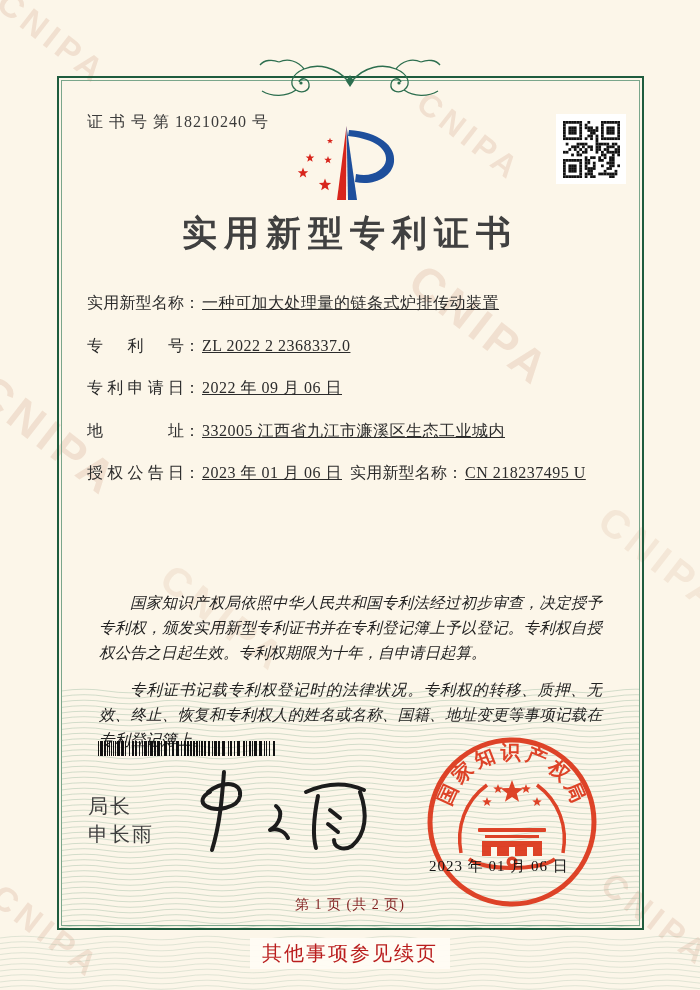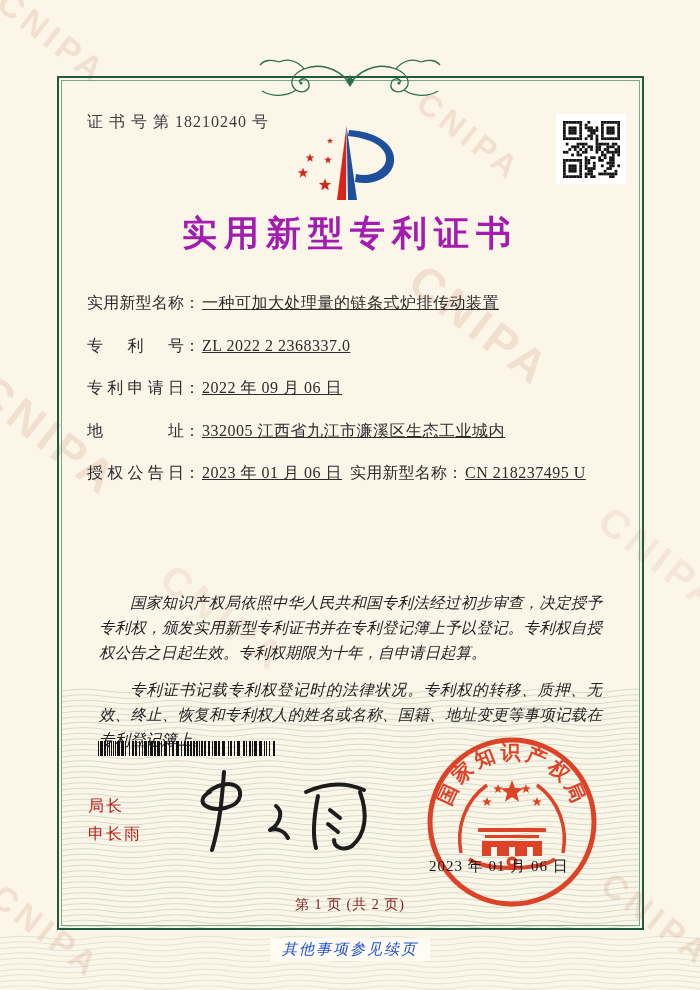--- a/index.html
+++ b/index.html
@@ -15,46 +15,46 @@
   .ornament{position:absolute;left:248px;top:53px;z-index:3;}
   
   .waves-main{position:absolute;left:61px;top:687px;z-index:1;}
   .waves-bottom{position:absolute;left:0;top:934px;z-index:0;}
   
   .cert-number{position:absolute;left:87px;top:112px;font-size:16px;letter-spacing:1px;color:#3b3b3b;z-index:2;}
   .logo{position:absolute;left:293px;top:118px;z-index:2;}
   .qr-box{position:absolute;left:556px;top:114px;width:70px;height:70px;background:#ffffff;
           display:flex;align-items:center;justify-content:center;z-index:2;}
   .title{position:absolute;left:0;top:210px;width:100%;text-align:center;font-size:35px;
-         font-weight:bold;letter-spacing:7px;color:#a21caf;z-index:2;}
+         font-weight:bold;letter-spacing:7px;color:#404040;z-index:2;}
   
   .fields{position:absolute;left:87px;top:289px;width:535px;font-size:16px;z-index:2;}
   .frow{height:42.6px;line-height:20px;padding-top:4px;box-sizing:border-box;white-space:nowrap;}
   .flabel{display:inline-block;width:97px;text-align:justify;text-align-last:justify;color:#2c2c2c;}
   .fcolon{display:inline-block;width:18px;}
   .fvalue{letter-spacing:0.5px;color:#2c2c2c;text-decoration:underline;}
   .pair1{display:inline-block;width:259px;}
   
   .body-text{position:absolute;left:87px;top:578px;width:527px;font-size:15.5px;line-height:25px;
              text-align:justify;font-style:italic;color:#222;z-index:2;}
   .body-text p{margin:12px;text-indent:2em;}
   
   .barcode{position:absolute;left:98px;top:741px;z-index:2;}
   .sig-labels{position:absolute;left:88px;top:792px;font-family:"Liberation Sans",sans-serif;
-              font-size:16px;line-height:28px;letter-spacing:2px;color:#b91c1c;z-index:2;}
+              font-size:20px;line-height:28px;letter-spacing:2px;color:#404040;z-index:2;}
   .sig-svg{position:absolute;left:180px;top:758px;z-index:2;}
   .seal-svg{position:absolute;left:425px;top:735px;z-index:4;opacity:0.92;}
   .seal-text{font-size:20px;font-weight:bold;letter-spacing:4px;fill:#dc3418;
              font-family:"Liberation Serif","DejaVu Serif",serif;}
   .seal-date{position:absolute;left:429px;top:857px;font-size:15px;color:#151515;letter-spacing:1px;z-index:6;}
   .page-num{position:absolute;left:0;top:896px;width:100%;text-align:center;font-size:14px;
             letter-spacing:1px;color:#7f1d1d;z-index:2;}
   .cont-note{position:absolute;left:0;top:938px;width:100%;text-align:center;z-index:2;}
   .cont-note span{display:inline-block;background:rgba(255,252,244,0.95);padding:2px 12px;
-            font-size:15px;font-style:italic;letter-spacing:2px;color:#1d4ed8;}
+            font-size:20px;letter-spacing:2px;color:#b91c1c;}
 </style>
 </head>
 <body>
 
 <div class="page">
 
   <div class="wm" style="left:-12px;top:18px;font-size:34px;">CNIPA</div>
   <div class="wm" style="left:408px;top:118px;font-size:32px;">CNIPA</div>
   <div class="wm" style="left:398px;top:298px;font-size:46px;">CNIPA</div>
   <div class="wm" style="left:-34px;top:408px;font-size:46px;">CNIPA</div>

